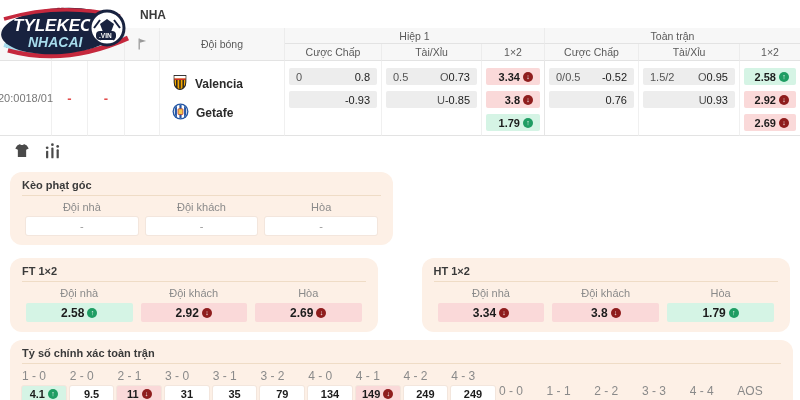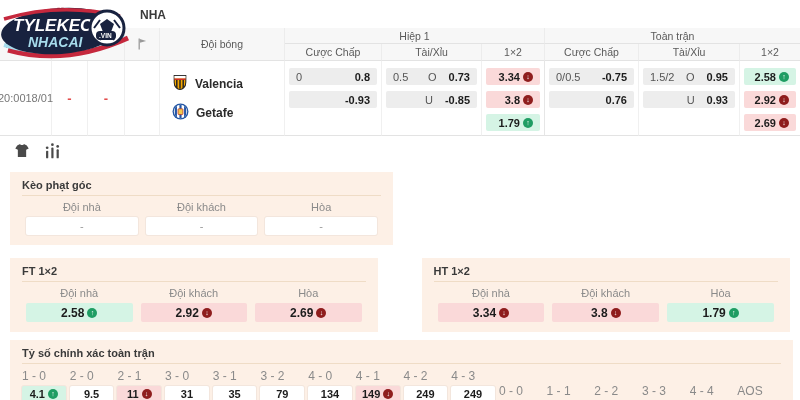--- a/index.html
+++ b/index.html
@@ -37,41 +37,41 @@
   .dash-cell{display:flex;align-items:center;justify-content:center;color:var(--dash-red);
              font-weight:bold;font-size:13px;}
   .c-flag{grid-area:3/4;} .c-team{grid-area:3/5;display:flex;flex-direction:column;justify-content:center;gap:9px;}
   .team-row{display:flex;align-items:center;gap:7px;padding-left:12px;font-size:12px;font-weight:bold;color:#2b2b2b;cursor:pointer;}
   .c-hc1{grid-area:3/6;} .c-ou1{grid-area:3/7;} .c-x1{grid-area:3/8;}
   .c-hc2{grid-area:3/9;} .c-ou2{grid-area:3/10;} .c-x2{grid-area:3/11;border-right:none;}
   .g-div{border-right:1px solid #e6e6e6;}
   .stack{display:flex;flex-direction:column;gap:6px;padding:7px 4px 0;}
   .box{height:17px;display:flex;align-items:center;border-radius:2px;background:var(--box-gray);
        font-size:11px;padding:0 7px;color:#555;}
-  .box .val{font-weight:bold;color:#1c1c1c;}
+  .box .val{font-weight:normal;color:#1c1c1c;}
   .push{margin-left:auto;}
-  .gap-l{margin-left:12px;}
+  .gap-l{margin-left:0;}
   .odd{justify-content:flex-end;background:#f4f4f4;cursor:pointer;}
   .odd .ov{font-weight:bold;color:#1c1c1c;font-size:11px;}
   .odd-up{background:var(--odd-up-bg)!important;}
   .odd-down{background:var(--odd-down-bg)!important;}
   .ti{width:10px;height:10px;border-radius:50%;display:inline-flex;align-items:center;justify-content:center;
       font-size:7px;line-height:10px;color:#fff;margin-left:3px;font-weight:bold;flex:0 0 auto;}
   .ti.up{background:var(--trend-up);} .ti.down{background:var(--trend-down);}
 
   
   .toolbar{height:30px;display:flex;align-items:center;position:relative;}
   .tb-icon{margin-left:14px;cursor:pointer;display:flex;align-items:center;}
   .odds-count-btn{position:absolute;right:0;top:0;width:106px;height:30px;background:var(--accent-blue);
       color:#fff;font-size:12px;font-weight:bold;display:flex;align-items:center;
       justify-content:space-between;padding:0 13px;cursor:pointer;border:none;}
 
   
   .sections{padding:6px 10px 0;display:flex;flex-direction:column;}
-  .panel{background:var(--section-bg);border-radius:0;padding:7px 12px 10px;}
+  .panel{background:var(--section-bg);border-radius:12px;padding:7px 12px 10px;}
   .panel-title{font-size:11px;font-weight:bold;color:#3a3a3a;padding-bottom:4px;
       border-bottom:1px solid #efdcc6;margin-bottom:5px;}
   .trio{display:flex;}
   .trio-col{flex:1;display:flex;flex-direction:column;align-items:stretch;margin:0 4px;}
   .trio-head{font-size:11px;color:#8a8a8a;text-align:center;height:16px;}
   .sec-val{height:18px;background:#fff;border-radius:2px;display:flex;align-items:center;
       justify-content:center;font-size:11px;color:#999;box-shadow:0 0 0 1px rgba(0,0,0,.04);}
   .sec-odd{height:19px;border-radius:2px;display:flex;align-items:center;justify-content:center;
       background:#fff;cursor:pointer;}
   .sec-odd .ov{font-size:12px;font-weight:bold;color:#1c1c1c;}
@@ -219,21 +219,21 @@
         <div class="box odd odd-up">
             <span class="ov">1.79</span>
             <span class="ti up">↑</span>
           </div>
       </div>
     </div>
     <div class="td c-hc2">
       <div class="stack">
         <div class="box">
           <span class="line">0/0.5</span>
-          <b class="val push">-0.75</b>
+          <b class="val push">-0.52</b>
         </div>
         <div class="box">
           <b class="val push">0.76</b>
         </div>
       </div>
     </div>
     <div class="td c-ou2">
       <div class="stack">
         <div class="box">
           <span class="line">1.5/2</span>

